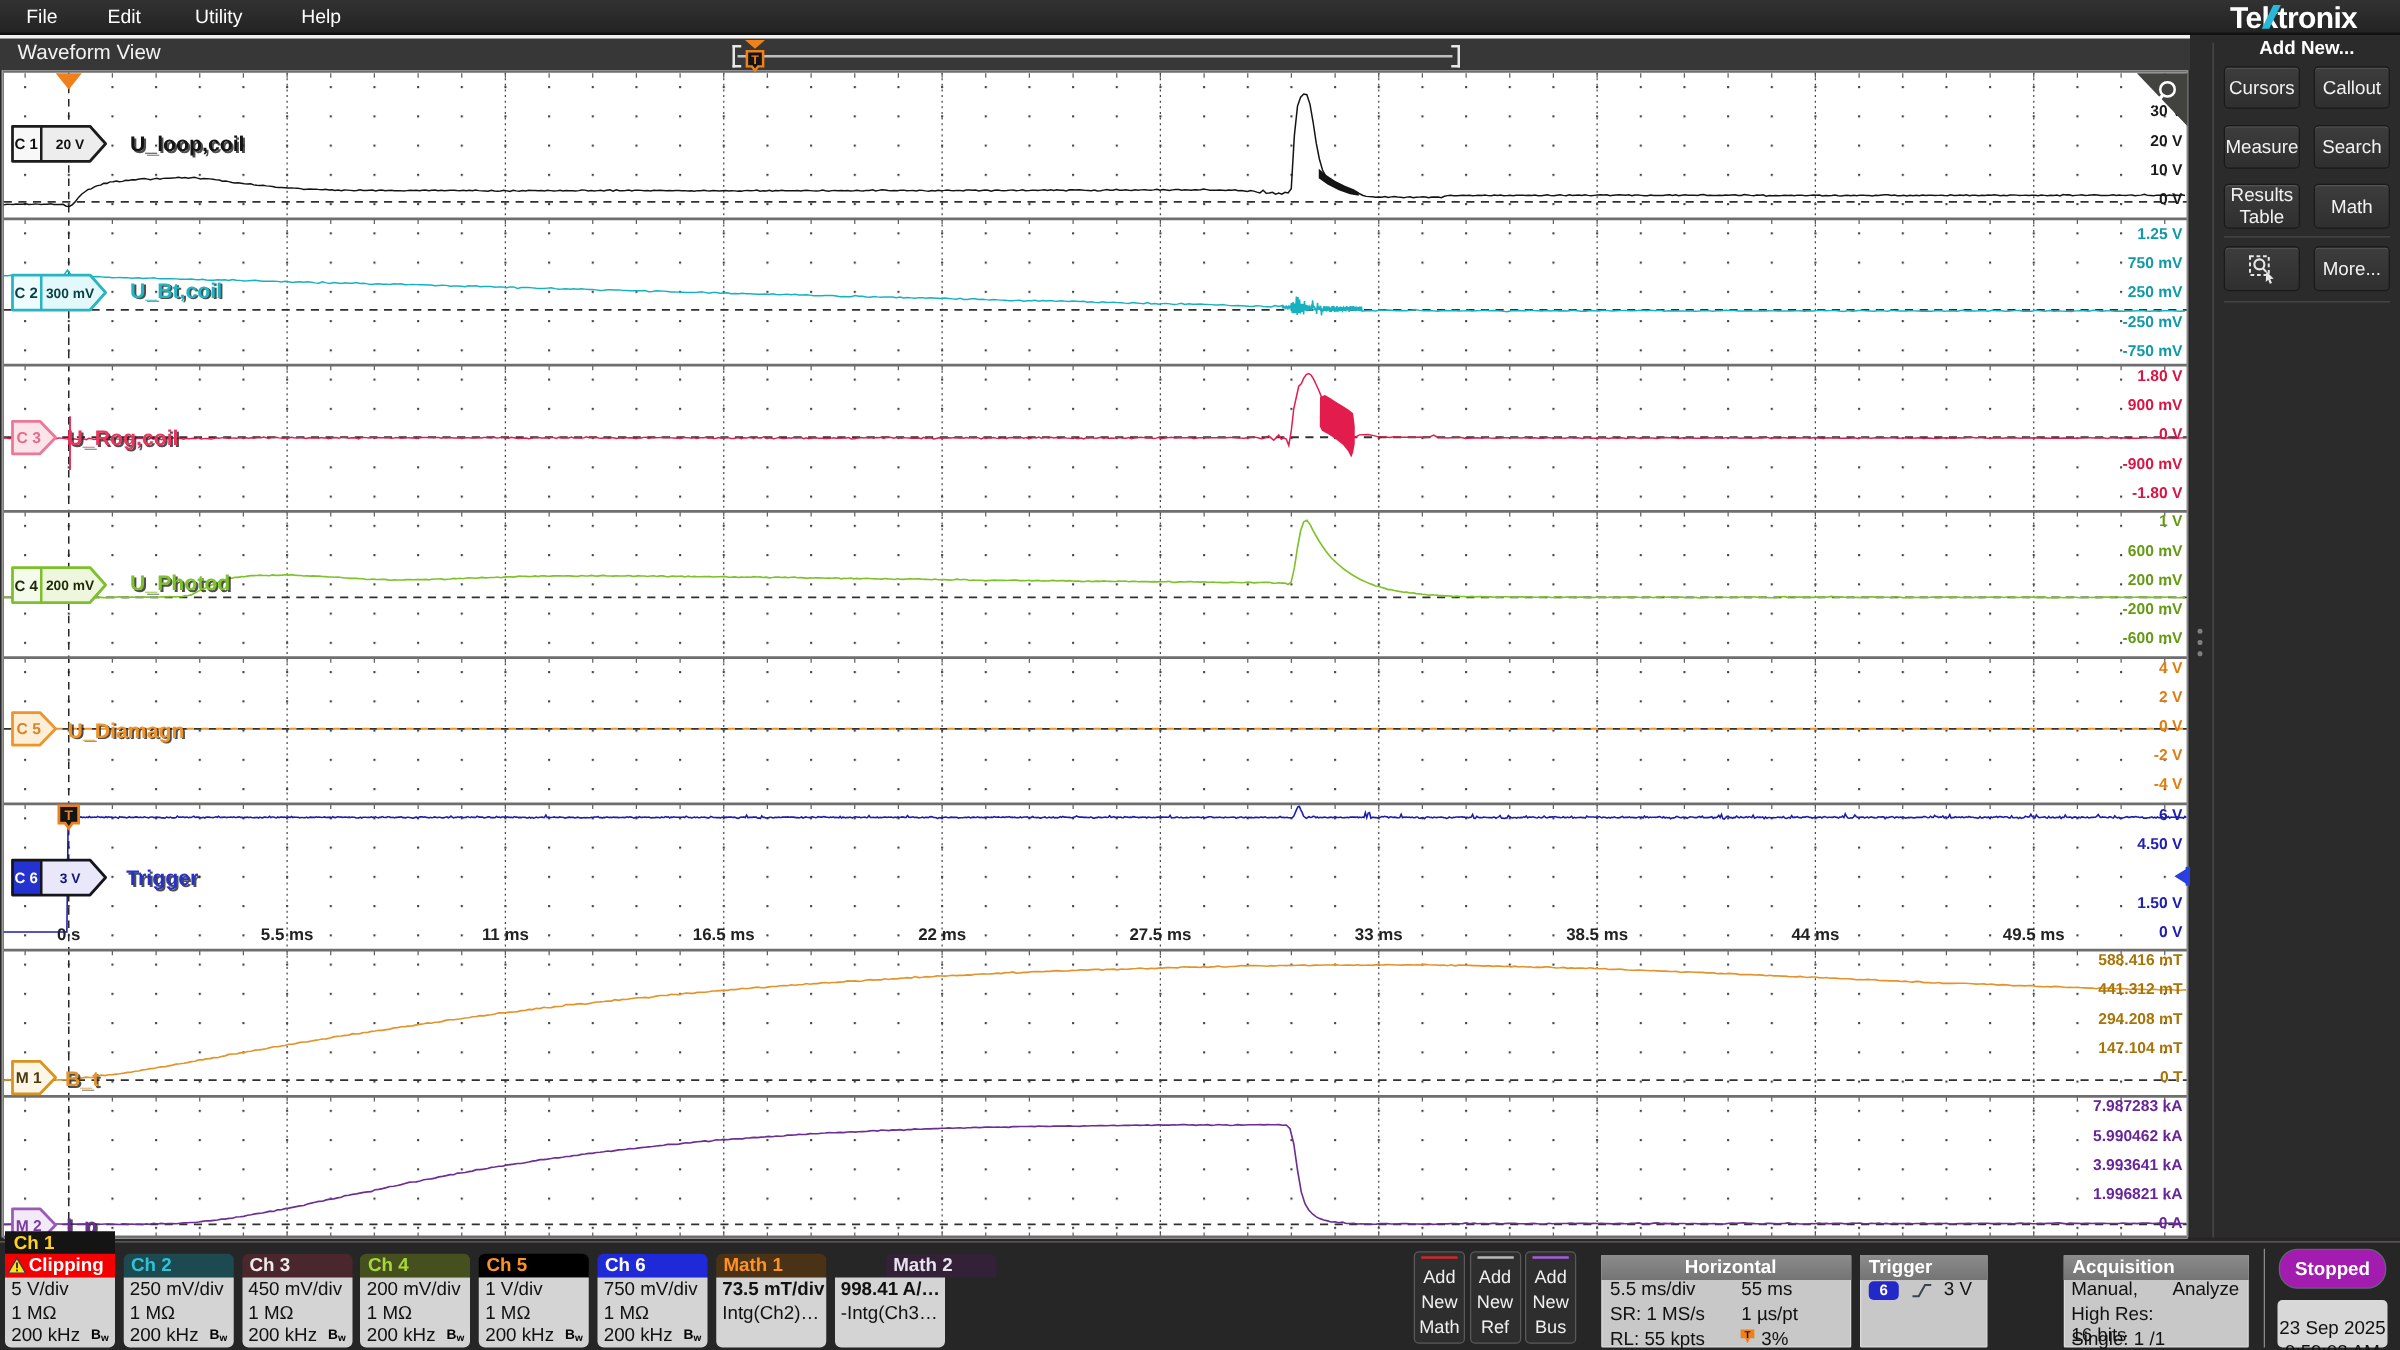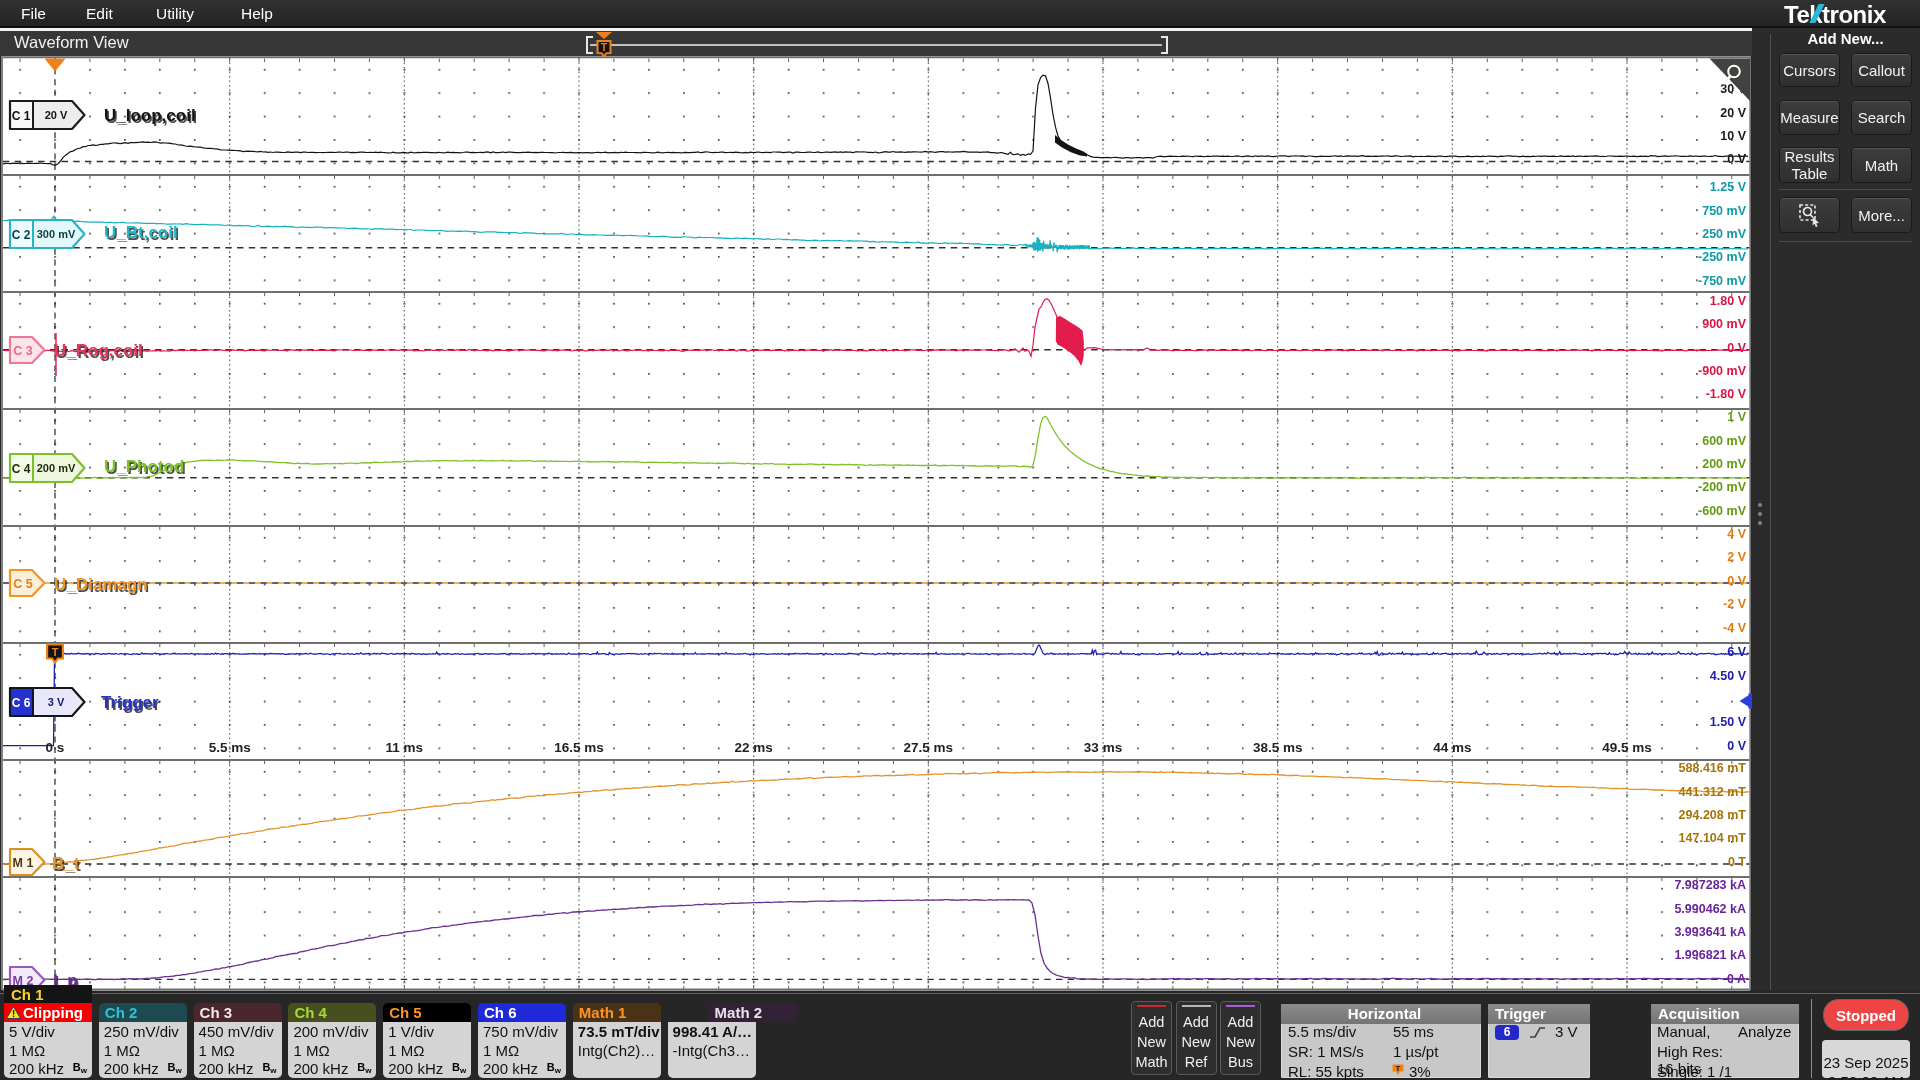--- a/index.html
+++ b/index.html
@@ -299,16 +299,16 @@
           <path d="M2,12 L7,12 L12,3 L17,3" fill="none" stroke="#3a4252" stroke-width="1.6"></path>
         </svg></div>
       <div style="position:absolute;left:1555px;top:1023px;font-size:15px;color:#111;">3 V</div>
       <div style="position:absolute;left:1651px;top:1004px;width:148px;height:74px;background:#c8c8c8;border:1px solid #dadada;border-radius:1px;box-sizing:border-box;"></div>
       <div style="position:absolute;left:1651px;top:1004px;width:148px;height:20px;background:linear-gradient(#8c8c8c,#747474);color:#fff;font-size:15px;font-weight:bold;padding-left:7px;line-height:20px;box-sizing:border-box;">Acquisition</div>
       <div style="position:absolute;left:1657px;top:1023px;font-size:15px;color:#111;">Manual,</div>
       <div style="position:absolute;left:1738px;top:1023px;font-size:15px;color:#111;">Analyze</div>
       <div style="position:absolute;left:1657px;top:1043px;font-size:15px;color:#111;">High Res: 16 bits</div>
       <div style="position:absolute;left:1657px;top:1063px;font-size:15px;color:#111;">Single: 1 /1</div>
       <div style="position:absolute;left:1811px;top:999px;width:1px;height:79px;background:#8a8a8a;"></div>
-      <div style="position:absolute;left:1823px;top:999px;width:86px;height:32px;background:#ef4444;border:1px solid #5a6a6a;border-radius:15px;color:#fff;font-size:15px;font-weight:bold;display:flex;align-items:center;justify-content:center;box-sizing:border-box;">Stopped</div>
+      <div style="position:absolute;left:1823px;top:999px;width:86px;height:32px;background:#a21caf;border:1px solid #5a6a6a;border-radius:15px;color:#fff;font-size:15px;font-weight:bold;display:flex;align-items:center;justify-content:center;box-sizing:border-box;">Stopped</div>
       <div style="position:absolute;left:1822px;top:1040px;width:88px;height:38px;background:#d8d8d8;border-radius:4px;color:#111;font-size:15px;text-align:center;line-height:19px;padding-top:13px;box-sizing:border-box;">23 Sep 2025<br>9:59:02 AM</div>
 </div>
 </div>
 
 </body></html>

